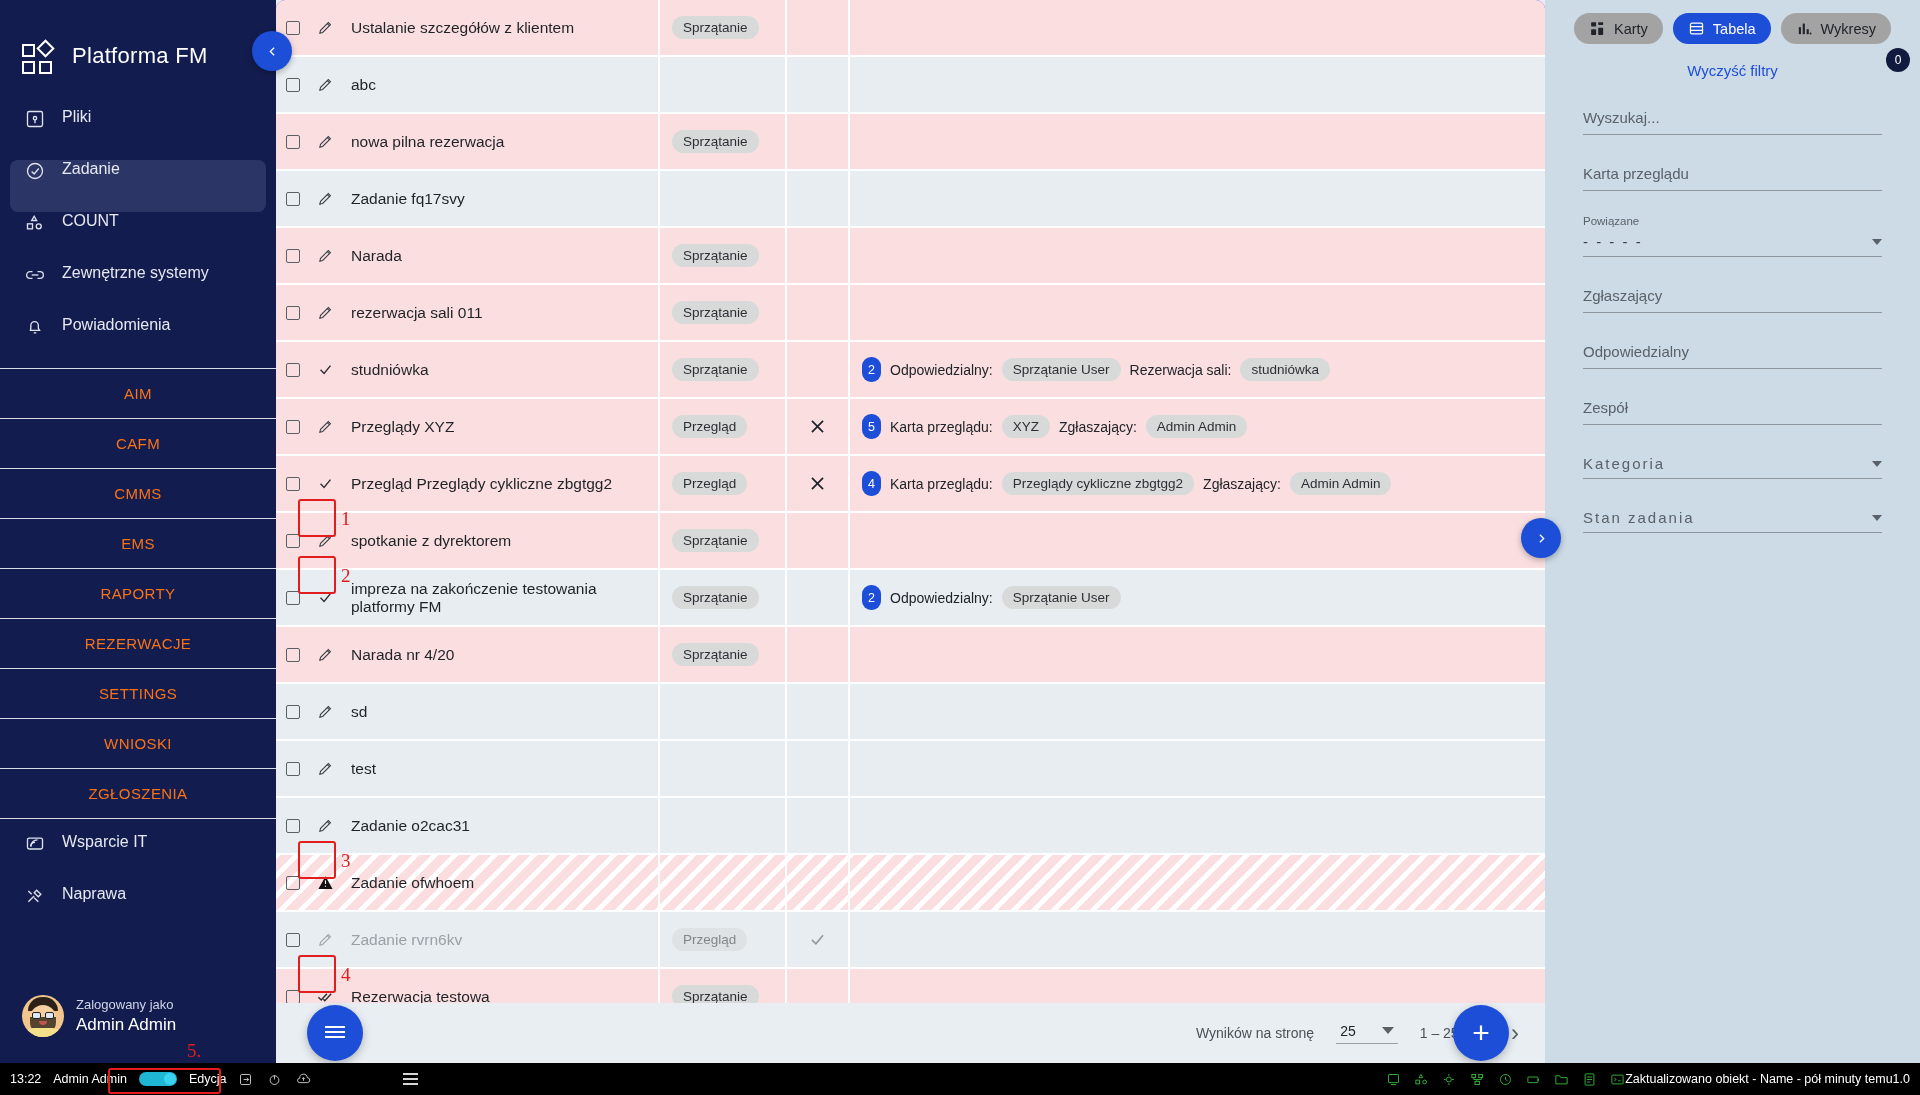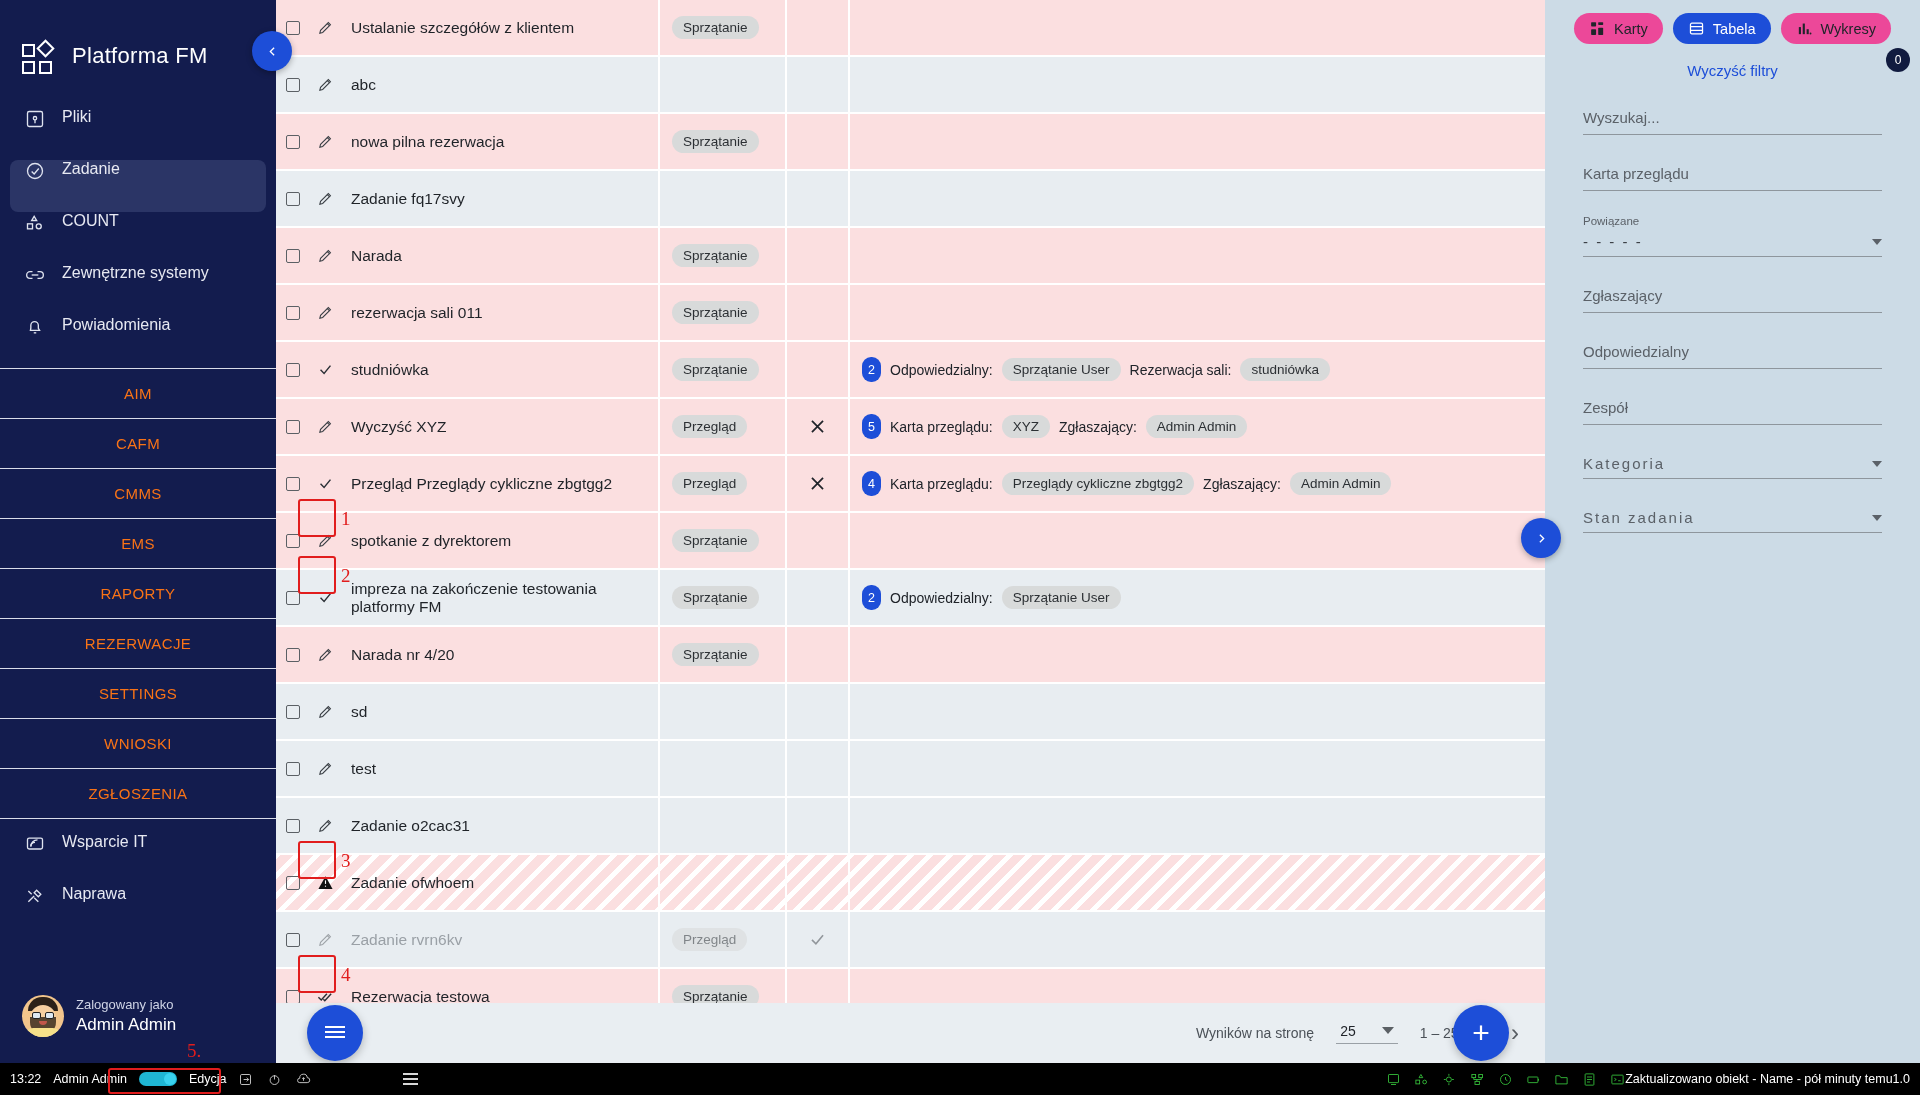--- a/index.html
+++ b/index.html
@@ -62,21 +62,21 @@
   #collapse-btn {
     position:absolute; left:252px; top:31px; width:40px; height:40px;
     border-radius:50%; background:#1d4ed8; color:#fff; z-index:40;
     display:flex; align-items:center; justify-content:center; cursor:pointer;
     box-shadow:0 2px 6px rgba(0,0,0,.3); font-size:18px;
   }
 
   
   #table-area {
     position:absolute; left:276px; top:0; width:1269px; height:1063px;
-    background:#6d28d9; overflow:hidden;
+    background:#6d28d9; overflow:hidden;border-radius:9px;
   }
   .row {
     display:flex; align-items:center; height:57px;
     border-bottom:2px solid #fff; position:relative;
   }
   .row.pink { background:#fbdfe0; }
   .row.gray { background:#e8edf1; }
   .row.striped {
     background:repeating-linear-gradient(-45deg,#fbdfe0 0 9px,#ffffff 9px 14px);
   }
@@ -137,21 +137,21 @@
   }
 
   
   #filters {
     position:absolute; left:1545px; top:0; width:375px; height:1063px;
     background:#ccdbe6; padding:0 38px;
   }
   #view-tabs { display:flex; align-items:center; justify-content:center; gap:10px; padding-top:13px; }
   .vtab {
     display:flex; align-items:center; gap:8px; border-radius:17px;
-    padding:7px 15px; font-size:14.5px; background:#ec4899; color:#20242a; cursor:pointer;
+    padding:7px 15px; font-size:14.5px; background:#a3a3a3; color:#20242a; cursor:pointer;
   }
   .vtab.active { background:#1d4ed8; color:#fff; }
   .vtab svg { width:17px; height:17px; }
   #count-badge {
     position:absolute; right:10px; top:48px; width:24px; height:24px; border-radius:50%;
     background:#111b3f; color:#fff; font-size:12px; display:flex; align-items:center; justify-content:center;
   }
   #clear-filters { text-align:center; color:#1d4ed8; font-size:15px; margin-top:18px; cursor:pointer; }
   .f-field { margin-top:30px; }
   .f-label { font-size:15px; color:#5b6168; padding-bottom:8px; }
@@ -428,21 +428,21 @@
     <div class="row pink">
       <div class="c-check">
         <span class="box"></span>
       </div>
       <div class="c-ico">
         <svg viewBox="0 0 24 24" class="pencil">
           <path d="M4 20l1-4 11-11 3 3-11 11z"></path>
           <path d="M14.5 6.5l3 3"></path>
         </svg>
       </div>
-      <div class="c-name">Wyczyść XYZ</div>
+      <div class="c-name">Przeglądy XYZ</div>
       <div class="c-cat">
         <span class="chip">Przegląd</span>
       </div>
       <div class="c-x">
         <svg width="19" height="19" viewBox="0 0 24 24" class="xmark">
           <path d="M5 5l14 14M19 5L5 19"></path>
         </svg>
       </div>
       <div class="c-rest">
         <span class="badge-n">5</span>

